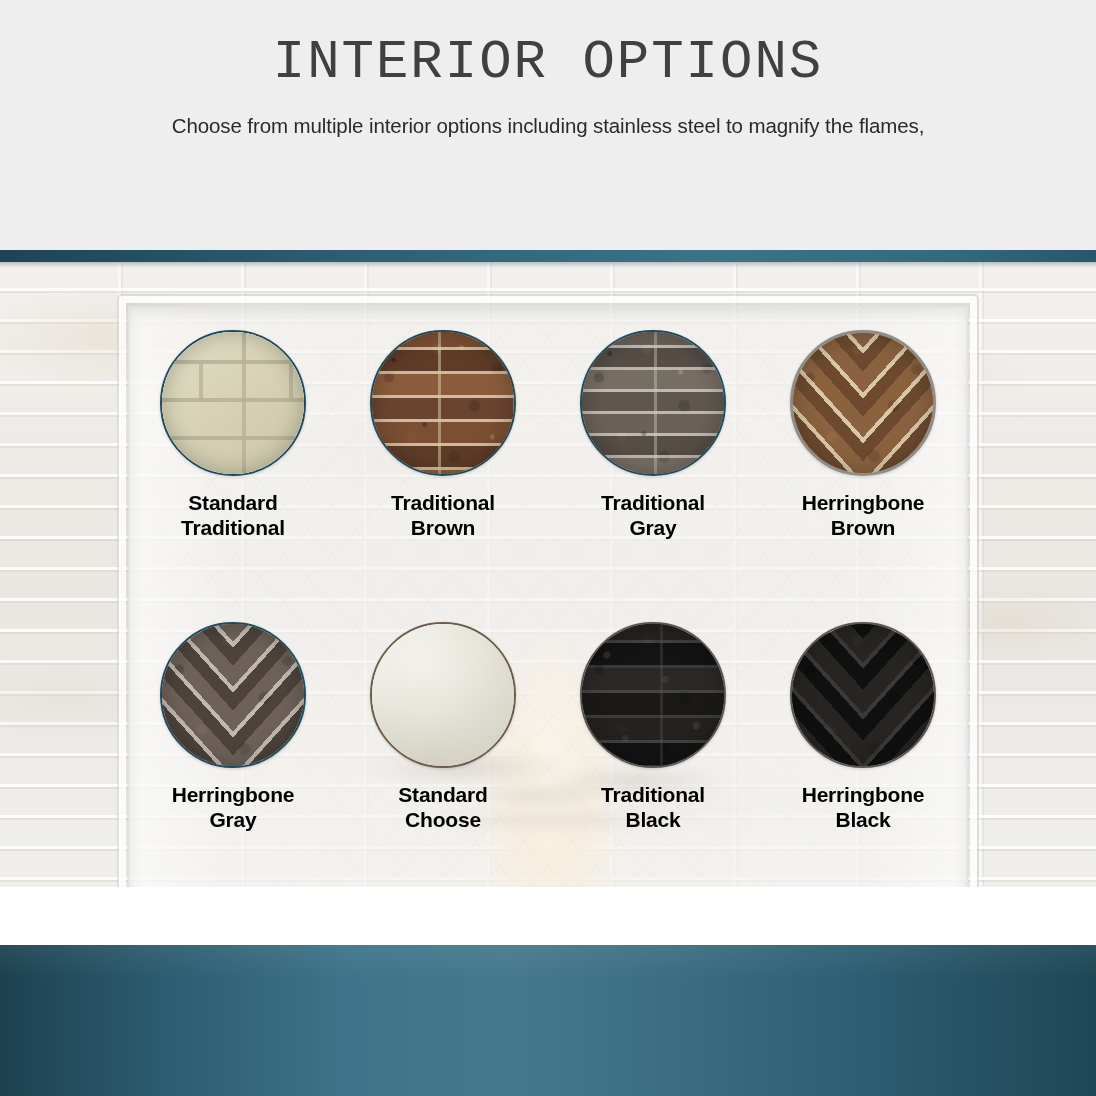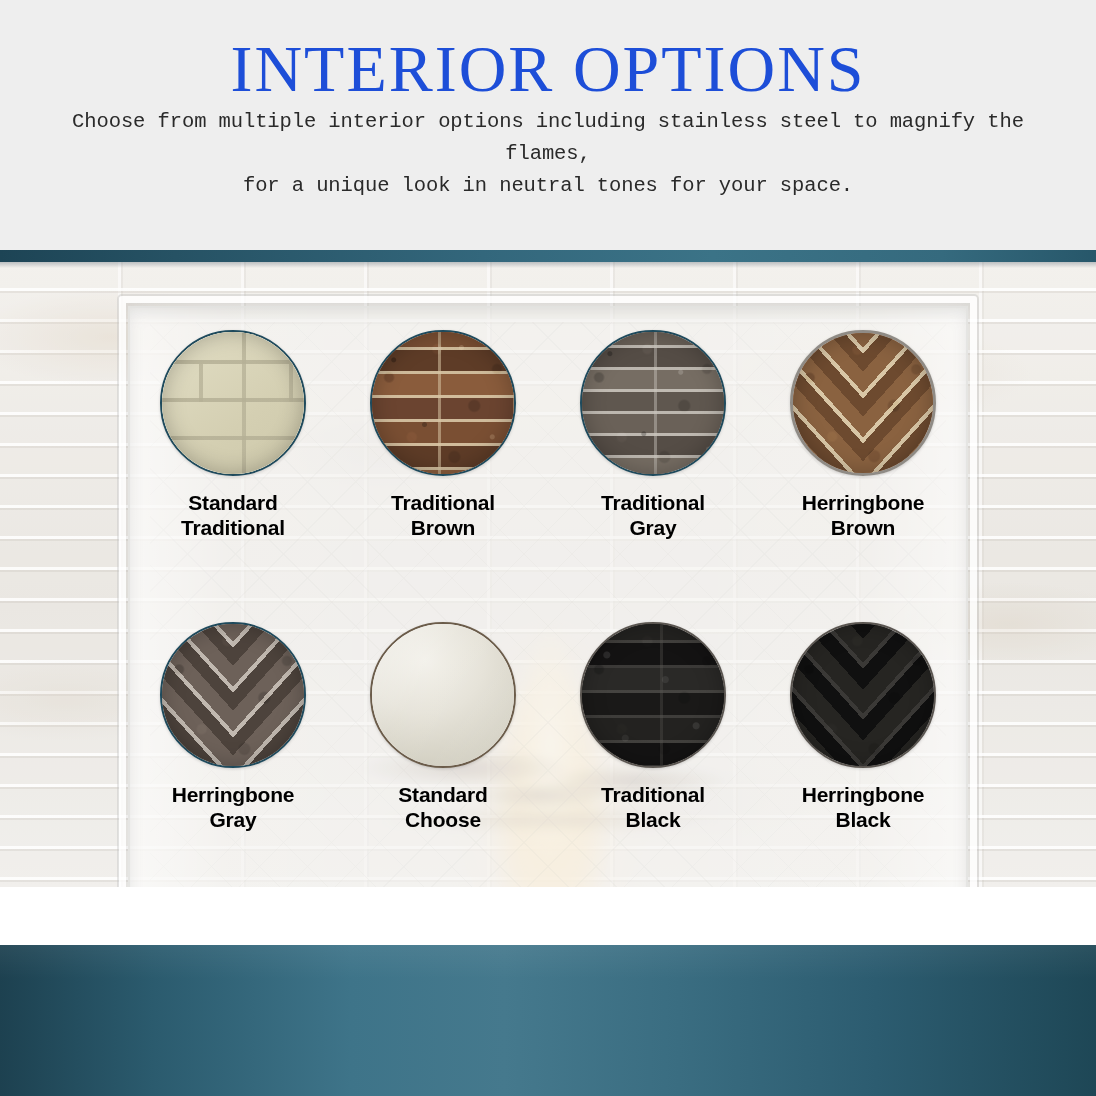--- a/index.html
+++ b/index.html
@@ -27,34 +27,34 @@
     width: 1096px;
     height: 250px;
     background: #eeeeee;
     display: flex;
     flex-direction: column;
     align-items: center;
     justify-content: flex-start;
   }
 
   .header-title {
-    font-family: Liberation Serif, serif;
-    font-size: 66px;
+    font-family: Liberation Mono, monospace;
+    font-size: 54px;
     letter-spacing: 2px;
-    color: #1d4ed8;
+    color: #404040;
     margin-top: 36px;
     line-height: 1;
     white-space: nowrap;
   }
 
   .header-sub {
-    margin-top: 4px;
+    margin-top: 20px;
     width: 1000px;
     text-align: center;
-    font-family: Liberation Mono, monospace;
+    font-family: Liberation Sans, sans-serif;
     font-size: 20.5px;
     line-height: 1.56;
     color: #2a2a2a;
     letter-spacing: -0.1px;
   }
   .header-sub .ln { display: block; }
 
   
   .divider-bar {
     position: absolute;
@@ -444,21 +444,20 @@
 </style>
 </head>
 <body>
 
 <div id="page">
 
   <div class="header">
     <div class="header-title">INTERIOR OPTIONS</div>
     <div class="header-sub">
       <span class="ln">Choose from multiple interior options including stainless steel to magnify the flames,</span>
-      <span class="ln">for a unique look in neutral tones for your space.</span>
     </div>
   </div>
 
   <div class="divider-bar"></div>
   <div class="divider-shadow"></div>
 
   <div class="stage">
 
     <div class="stone-wall"></div>
 

